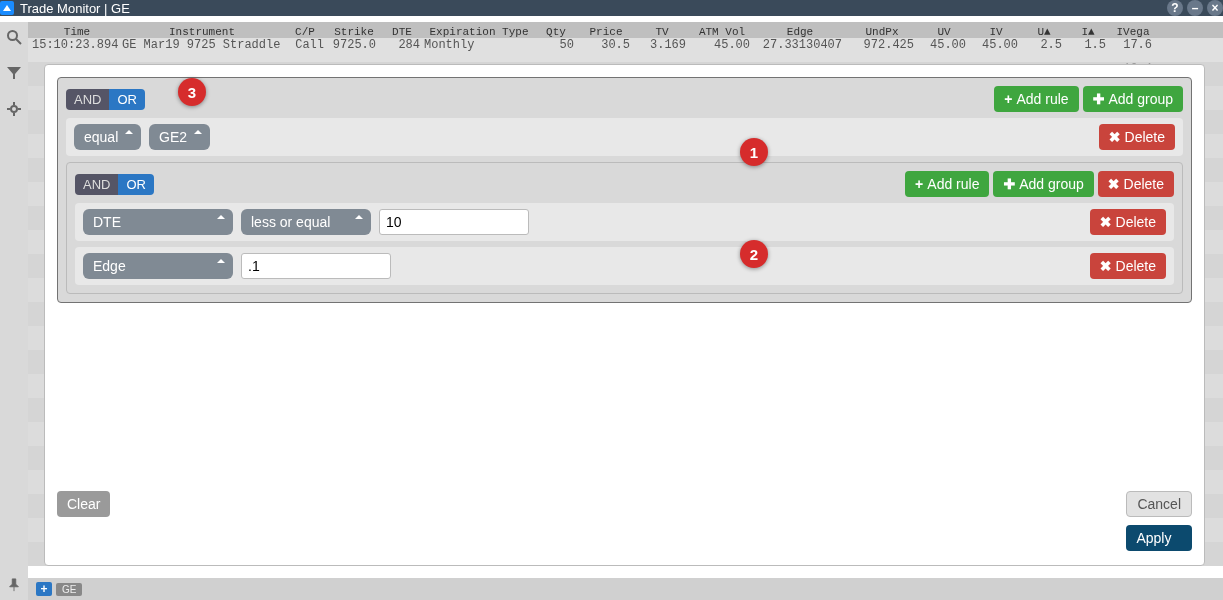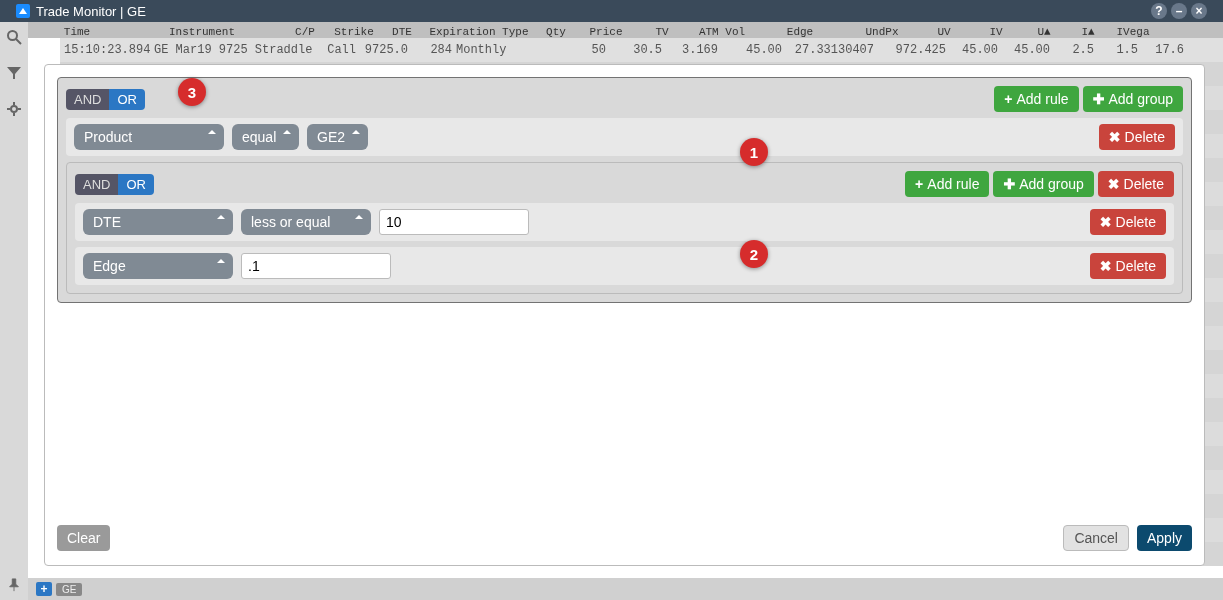--- a/index.html
+++ b/index.html
@@ -1,29 +1,29 @@
 <!DOCTYPE html>
 <html><head>
 <meta charset="utf-8">
 <style>
   * { box-sizing: border-box; margin: 0; padding: 0; }
   html, body { width: 1223px; height: 600px; font-family: Arial, Helvetica, sans-serif; font-size: 13px; background: #fff; overflow: hidden; }
 
   
-  .titlebar { background: #3a4a5a; color: #fff; height: 22px; display: flex; align-items: center; padding: 0 16px; font-size: 13px; }
+  .titlebar { background: #3a4a5a; color: #fff; height: 16px; display: flex; align-items: center; padding: 0 0; font-size: 13px; }
   .titlebar .logo { width: 14px; height: 14px; background: #1a8cff; border-radius: 2px; margin-right: 6px; display: inline-block; position: relative; }
   .titlebar .logo::after { content: ""; position:absolute; left:3px; top:4px; width:0; height:0; border-left:4px solid transparent; border-right:4px solid transparent; border-bottom:6px solid #fff; }
   .titlebar .spacer { flex: 1; }
   .titlebar .winicon { width: 16px; height:16px; border-radius:50%; background:#69788a; color:#fff; display:flex; align-items:center; justify-content:center; margin-left:4px; font-weight:bold; font-size:12px; }
 
   
   .bg-grid { position:absolute; top:22px; left:28px; right:0; bottom:22px; font-family: "Courier New", monospace; font-size:12px; color:#555; }
   .bg-header { display:flex; background:#bfbfbf; height:16px; align-items:flex-end; font-size:11px; color:#333; }
   .bg-header span { display:inline-block; text-align:center; overflow:hidden; white-space:nowrap; }
-  .bg-row { display:flex; height:24px; align-items:center; background:#e0e0e0;margin-left:32px; }
+  .bg-row { display:flex; height:24px; align-items:flex-start; background:#e0e0e0; }
   .bg-row span { display:inline-block; text-align:right; padding-right:4px; overflow:hidden; white-space:nowrap; }
   .bg-rows-faded .bg-row { background:#d5d5d5; color:#999; }
   .bg-rows-faded .bg-row:nth-child(even) { background:#dcdcdc; }
 
   
   .leftstrip { position:absolute; top:22px; left:0; width:28px; bottom:0; background:#d9d9d9; display:flex; flex-direction:column; align-items:center; padding-top:6px; gap:18px; }
   .leftstrip .icon { width:18px; height:18px; color:#666; display:flex; align-items:center; justify-content:center; }
 
   
   .bottomstrip { position:absolute; bottom:0; left:28px; right:0; height:22px; background:#d0d0d0; display:flex; align-items:center; padding-left:8px; gap:4px; }
@@ -61,21 +61,21 @@
   input.val-input { height:26px; border:1px solid #bbb; border-radius:3px; padding:2px 6px; font-size:14px; width:150px; }
 
   .btn { border:none; border-radius:4px; padding:4px 10px; font-size:14px; color:#fff; cursor:pointer; display:inline-flex; align-items:center; gap:4px; height:26px; }
   .btn-green { background:#3fa63f; }
   .btn-red { background:#c9443c; }
   .btn-gray { background:#9a9a9a; }
   .btn-blue { background:#0c4a6e; }
   .btn-default { background:#e2e2e2; color:#555; border:1px solid #bbb; }
   .btn .plusicon, .btn .xicon { font-weight:bold; }
 
-  .footer-right { margin-left:auto; display:flex; gap:8px; }
+  .footer-right { margin-left:auto; display:flex; gap:8px;flex-direction:column; }
 
   
   .callout { position:absolute; width:28px; height:28px; border-radius:50%; background:#d62c2c; color:#fff; font-size:15px; font-weight:bold; display:flex; align-items:center; justify-content:center; box-shadow:0 1px 4px rgba(0,0,0,.4); z-index:50; }
 
   
   .c0{width:94px;text-align:left;padding-left:4px}
   .c1{width:160px;text-align:left}
   .c2{width:46px}
   .c3{width:52px}
   .c4{width:44px}
@@ -598,21 +598,20 @@
                 <span>Add rule</span>
               </button>
             <button class="btn btn-green">
                 <span class="plusicon">✚</span>
                 <span>Add group</span>
               </button>
           </div>
         </div>
 
         <div class="rule">
-          <span class="sel-wrap"><select class="sel sel-wide"><option>Product</option></select></span>
           <span class="sel-wrap"><select class="sel sel-op"><option>equal</option></select></span>
           <span class="sel-wrap"><select class="sel sel-val"><option>GE2</option></select></span>
           <span class="spacer"></span>
           <button class="btn btn-red">
               <span class="xicon">✖</span>
               <span>Delete</span>
             </button>
         </div>
 
         <div class="group-inner">

